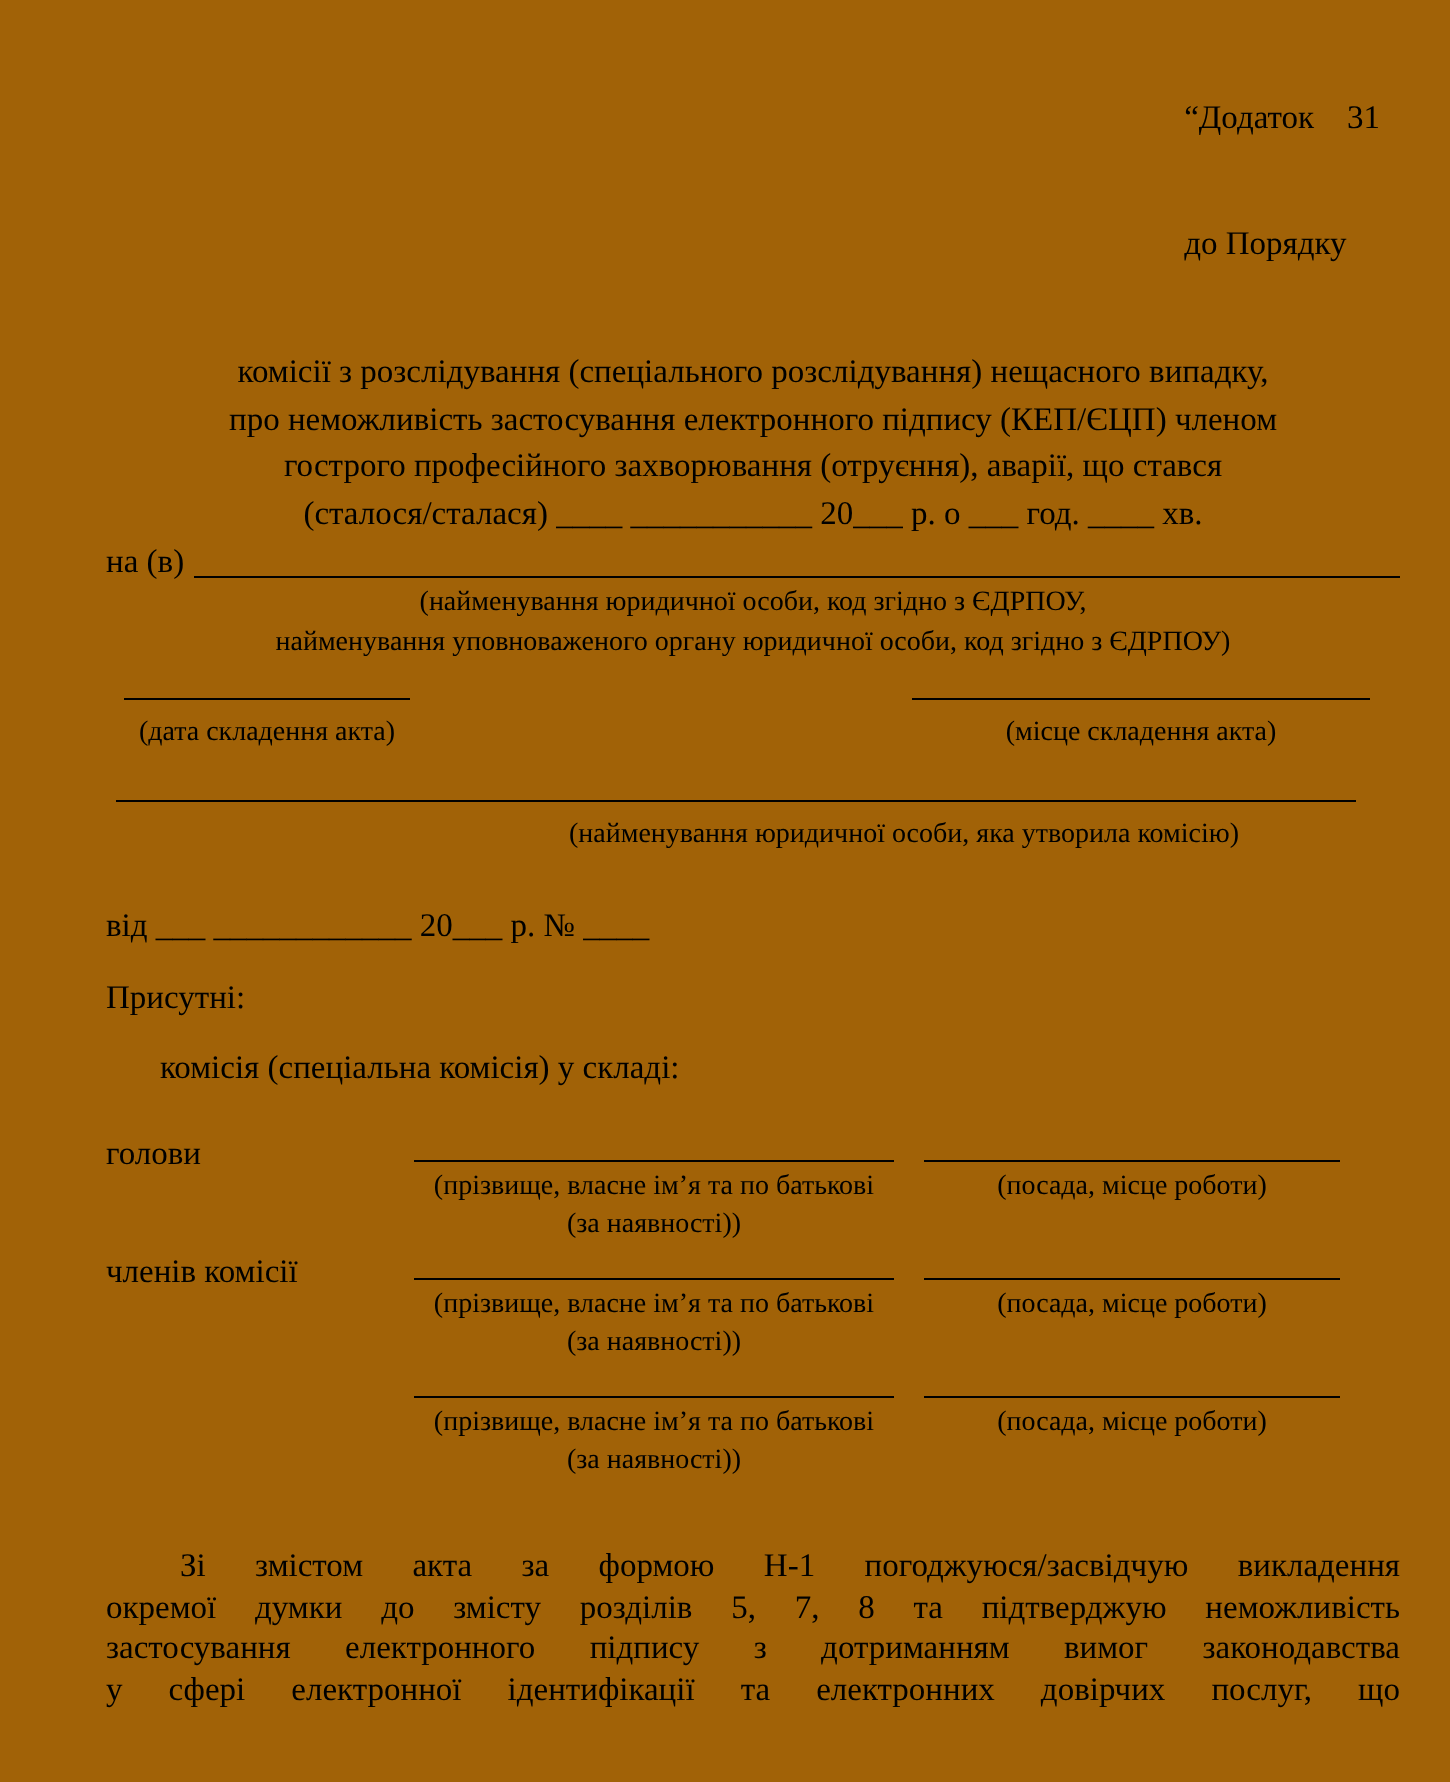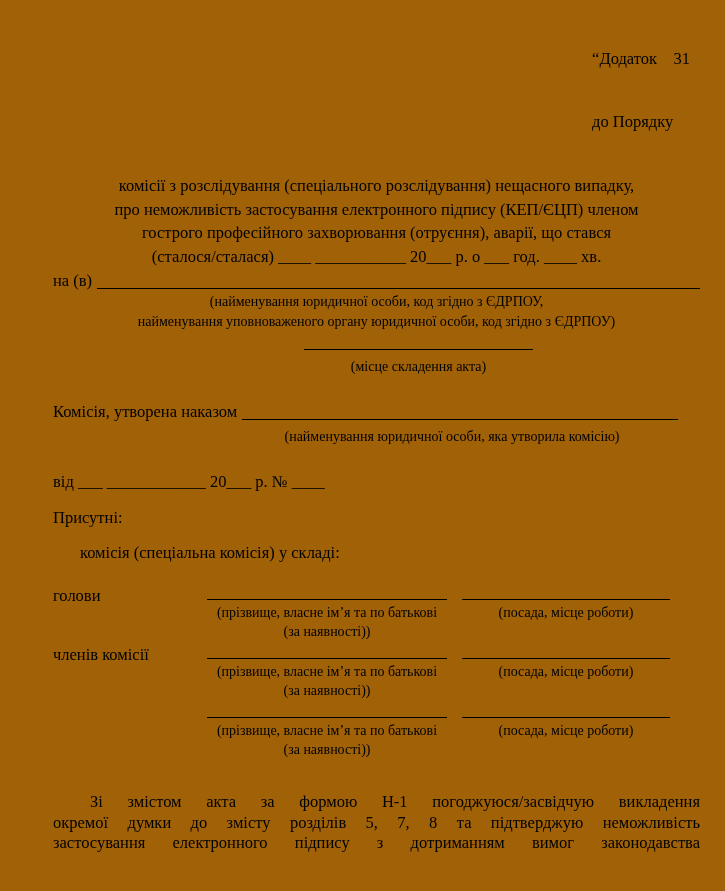--- a/index.html
+++ b/index.html
@@ -66,28 +66,31 @@
   </div>
 
   <div class="row navrow">
     <span>на (в)</span>
     <span class="uline"></span>
   </div>
   <div class="cap center">(найменування юридичної особи, код згідно з ЄДРПОУ,</div>
   <div class="cap center">найменування уповноваженого органу юридичної особи, код згідно з ЄДРПОУ)</div>
 
   <div class="dp-row">
+    <div class="dp left">
+      <div class="line"></div>
+      <div class="cap">(дата складення акта)</div>
+    </div>
     <div class="dp right">
       <div class="line"></div>
       <div class="cap">(місце складення акта)</div>
     </div>
   </div>
 
   <div class="row korow">
-    <span>Комісія, утворена наказом</span>
     <span class="uline ko"></span>
   </div>
   <div class="cap order-cap">(найменування юридичної особи, яка утворила комісію)</div>
 
   <div class="vid">від ___ ____________ 20___ р. № ____</div>
 
   <div class="present">Присутні:</div>
 
   <div class="sklad">комісія (спеціальна комісія) у складі:</div>
 
@@ -131,16 +134,17 @@
         <div class="cap">(посада, місце роботи)</div>
       </div>
     </div>
 
   </div>
 
   <div class="statement">
     <div class="sline first">Зі змістом акта за формою Н-1 погоджуюся/засвідчую викладення</div>
     <div class="sline">окремої думки до змісту розділів 5, 7, 8 та підтверджую неможливість</div>
     <div class="sline">застосування електронного підпису з дотриманням вимог законодавства</div>
+    <div class="sline">у сфері електронної ідентифікації та електронних довірчих послуг, що</div>
 
   </div>
 
 </div>
 
 </body></html>

